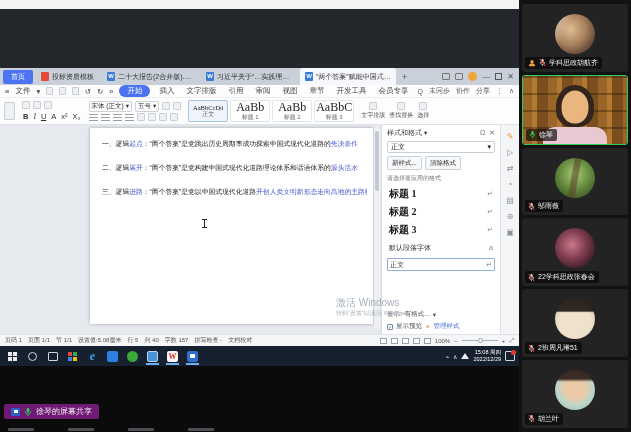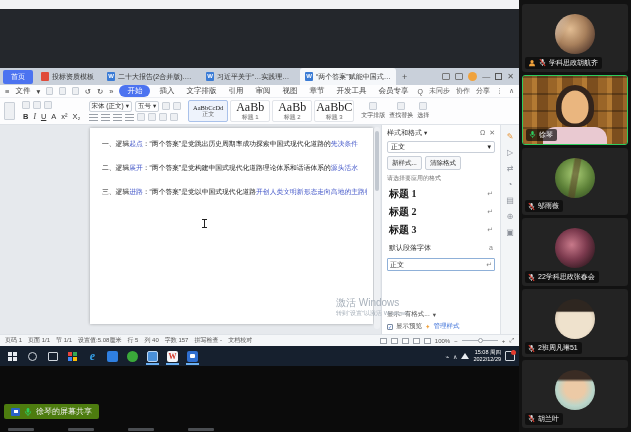--- a/index.html
+++ b/index.html
@@ -113,21 +113,21 @@
   .meet-tile{width:11px;height:11px;background:#2f6fd0;border-radius:2px;display:flex;align-items:center;justify-content:center}
   .meet-tile i{width:5px;height:4px;background:#fff;border-radius:1px;display:block}
   .tray{margin-left:auto;display:flex;align-items:center;gap:4px;color:#dfe3e8;font-size:6px}
   .net{width:0;height:0;border-left:4px solid transparent;border-right:4px solid transparent;border-bottom:6px solid #e8ecf0}
   .tray-time{font-size:5.5px;color:#fff;text-align:right;line-height:1.2}
   .notif{position:relative;width:10px;height:10px;border:1px solid #d0d6dc;border-radius:1px}
   .notif i{position:absolute;right:-2px;top:-2px;width:5px;height:5px;background:#e23b2e;border-radius:50%;display:block}
 
   
   .meet{position:absolute;left:0;top:366px;width:519px;height:66px;background:#0b0b0b}
-  .share-banner{position:absolute;left:4px;top:38px;height:15px;background:#4d7c0f;display:flex;align-items:center;gap:4px;padding:0 7px;font-size:8px;color:#f0f0f0;border-radius:2px;white-space:nowrap}
+  .share-banner{position:absolute;left:4px;top:38px;height:15px;background:#701a75;display:flex;align-items:center;gap:4px;padding:0 7px;font-size:8px;color:#f0f0f0;border-radius:2px;white-space:nowrap}
   .share-ico{width:9px;height:8px;background:#2a62c8;border-radius:1px;display:flex;align-items:center;justify-content:center}
   .share-ico i{width:4px;height:3px;background:#fff;display:block}
   .meet-bottom{position:absolute;left:8px;bottom:1px;display:flex;gap:34px;opacity:.45}
   .meet-bottom i{width:26px;height:3px;background:#9aa0a8;display:block;border-radius:1px}
 
   
   .sidebar{position:absolute;left:519px;top:0;width:112px;height:432px;background:#121212;display:flex;flex-direction:column;gap:3px;padding:4px 3px}
   .tile{position:relative;flex:1;background:#232323;border-radius:3px;overflow:hidden}
   .tile.speaking{border:1.5px solid #2ecc5e}
   .avatar{position:absolute;left:50%;top:44%;transform:translate(-50%,-50%);width:40px;height:40px;border-radius:50%}

